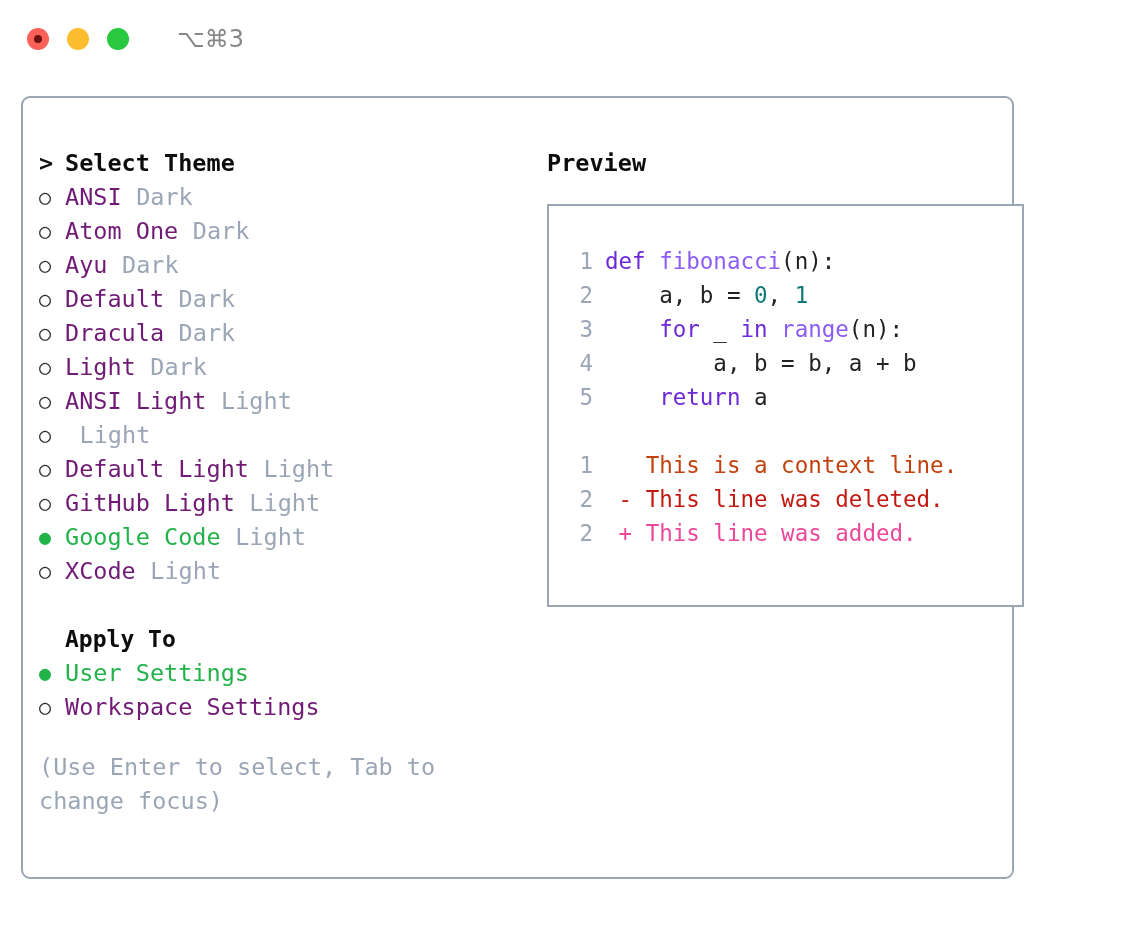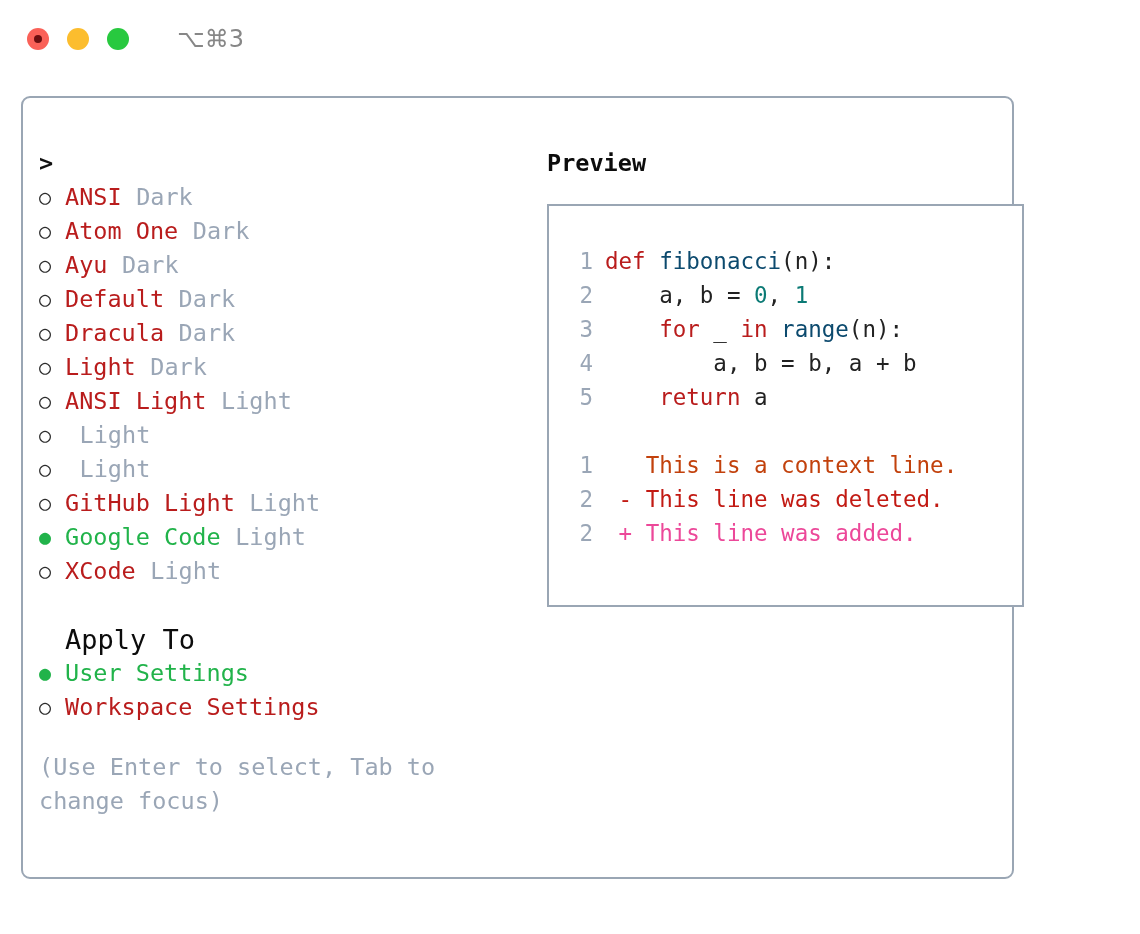--- a/index.html
+++ b/index.html
@@ -101,40 +101,40 @@
     font-size: 23.5px;
   }
   .marker.caret {
     font-weight: bold;
     color: #111111;
   }
   .marker.radio-off { color: #2c2c2c; font-size: 20px; }
   .marker.radio-on  { color: #21b34a; font-size: 20px; }
 
   .row-title {
-    color: #b91c1c;
+    color: #701a75;
   }
   .row-title.selected { color: #21b34a; }
   .row-title.header {
     font-weight: bold;
     color: #0c0c0c;
   }
   .row-suffix {
     color: #9aa6b6;
     margin-left: 0.62em;
   }
 
   .spacer-row { height: 34px; }
 
   .section-label {
     height: 34px;
     display: flex;
     align-items: center;
-    font-size: 27px;
-    font-weight: normal;
+    font-size: 23px;
+    font-weight: bold;
     color: #0c0c0c;
     padding-left: 26px;
   }
 
   .hint {
     margin-top: 26px;
     font-size: 23.5px;
     line-height: 34px;
     color: #9aa6b6;
     width: 400px;
@@ -172,22 +172,22 @@
     display: inline-block;
     width: 28px;
     flex: 0 0 28px;
     text-align: right;
     color: #9aa6b6;
     margin-right: 12px;
   }
   .code-text { color: #222222; }
   .blank-line { height: 34px; }
 
-  .tok-kw   { color: #b91c1c; }
-  .tok-fn   { color: #0c4a6e; }
+  .tok-kw   { color: #6d28d9; }
+  .tok-fn   { color: #8b5cf6; }
   .tok-num  { color: #0b7a75; }
   .tok-plain{ color: #222222; }
   .tok-ctx  { color: #c2410c; }
   .tok-del  { color: #c21a13; }
   .tok-add  { color: #ec4899; }
 </style>
 </head>
 <body>
 
 <div class="window">
@@ -203,20 +203,21 @@
     <div class="shortcut-hint">⌥⌘3</div>
   </div>
 
   <div class="panel">
     <div class="panel-inner">
 
       <div class="left-col">
 
         <div class="list-row">
           <span class="marker caret">&gt;</span>
+          <span class="row-title header">Select Theme</span>
         </div>
 
         <div id="theme-list">
             <div class="list-row">
               <span class="marker radio-off">○</span>
               <span class="row-title">ANSI</span>
               <span class="row-suffix">Dark</span>
             </div>
             <div class="list-row">
               <span class="marker radio-off">○</span>
@@ -247,20 +248,21 @@
               <span class="marker radio-off">○</span>
               <span class="row-title">ANSI Light</span>
               <span class="row-suffix">Light</span>
             </div>
             <div class="list-row">
               <span class="marker radio-off">○</span>
               <span class="row-suffix">Light</span>
             </div>
             <div class="list-row">
               <span class="marker radio-off">○</span>
+              <span class="row-title">Default Light</span>
               <span class="row-suffix">Light</span>
             </div>
             <div class="list-row">
               <span class="marker radio-off">○</span>
               <span class="row-title">GitHub Light</span>
               <span class="row-suffix">Light</span>
             </div>
             <div class="list-row">
               <span class="marker radio-on">●</span>
               <span class="row-title selected">Google Code</span>

